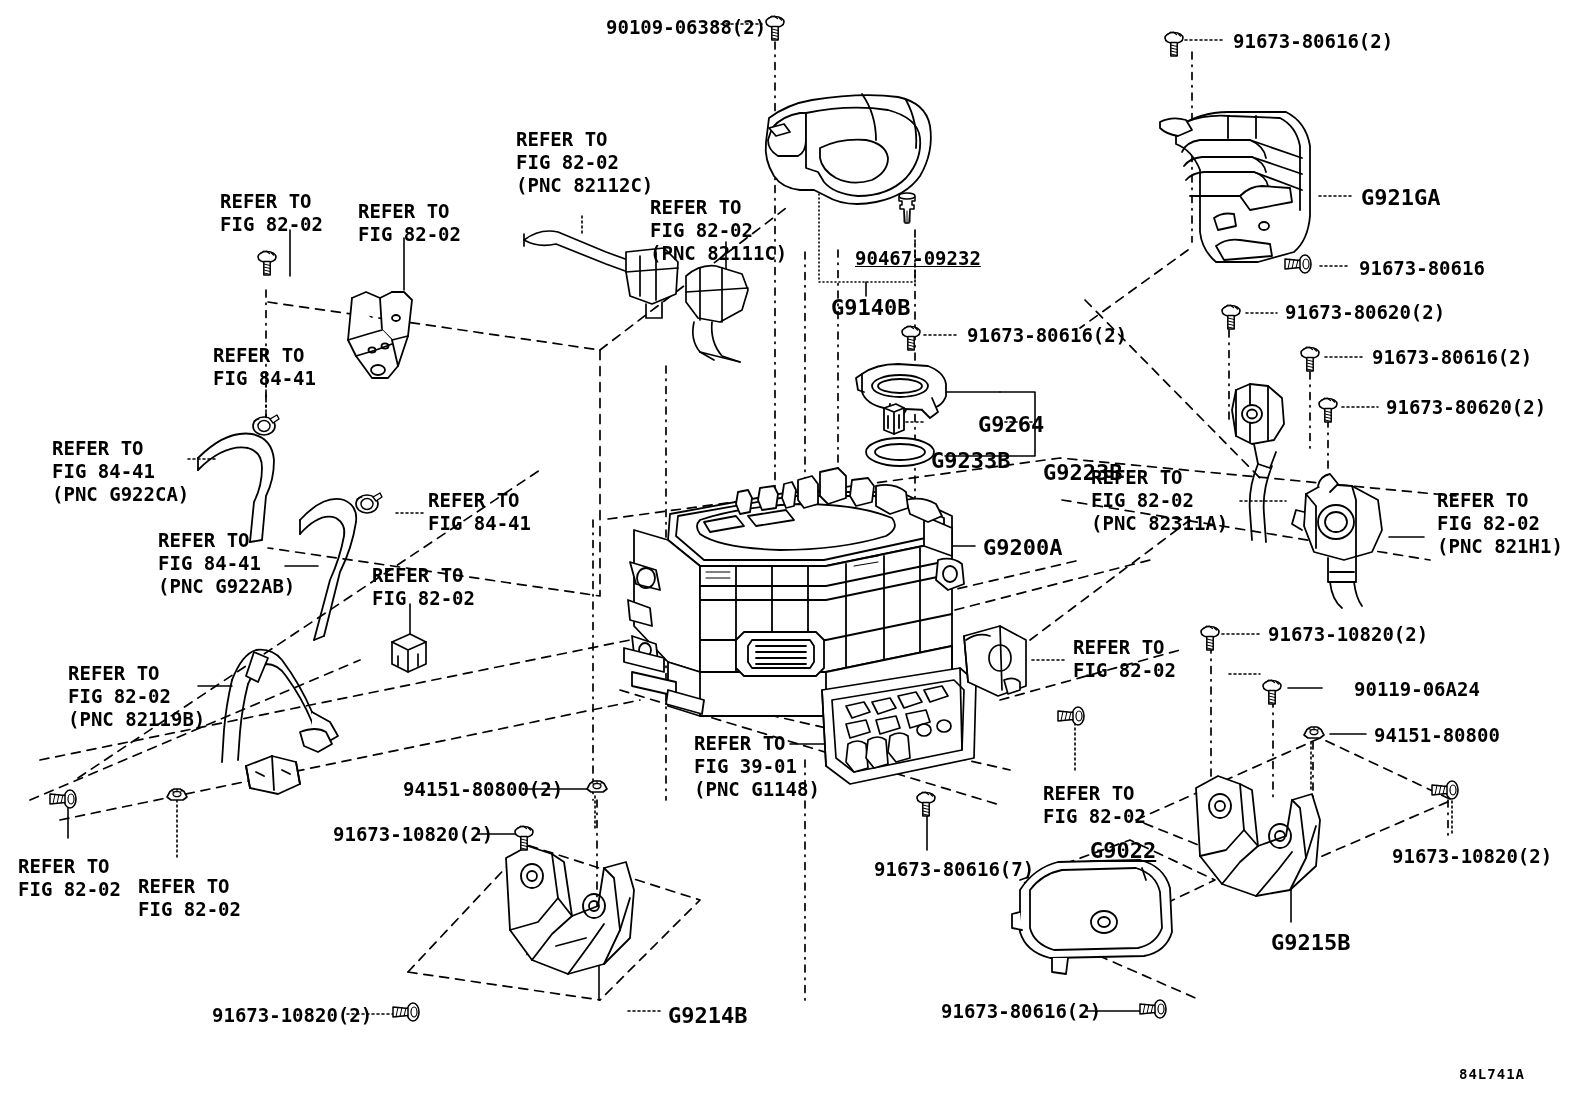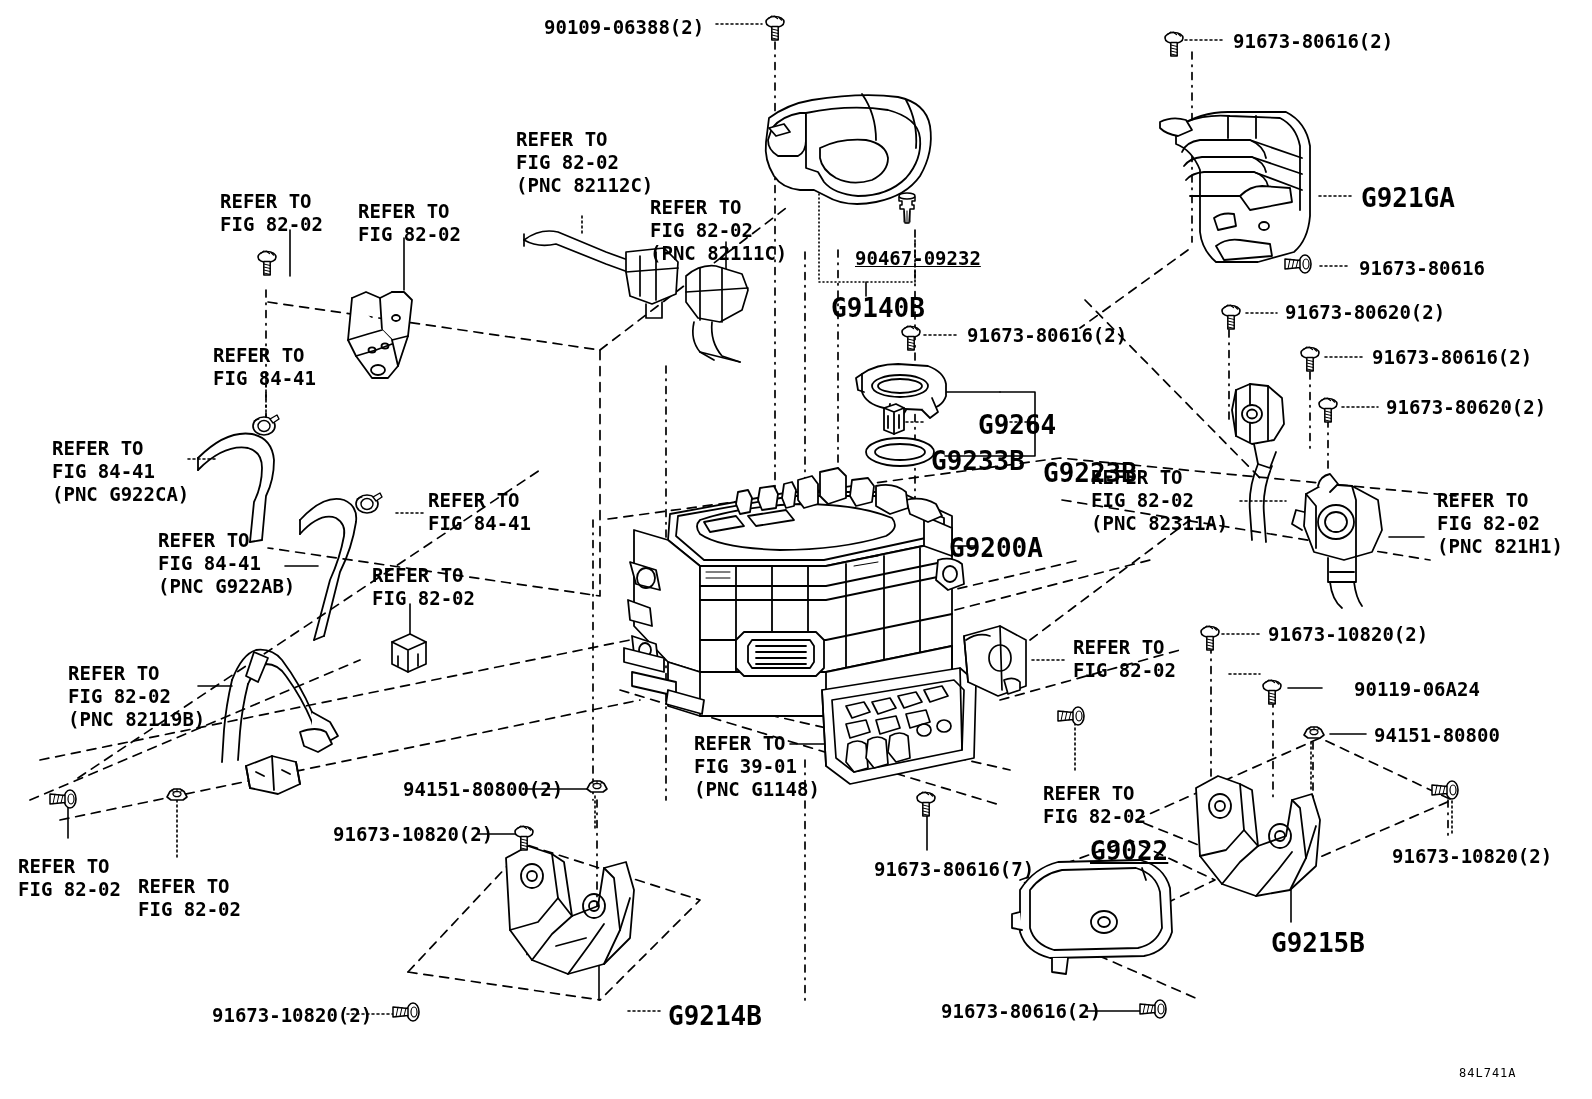--- a/index.html
+++ b/index.html
@@ -2,22 +2,22 @@
 <html><head>
 <meta charset="utf-8">
 <title>Toyota Parts Diagram 84L741A</title>
 <style>
   html,body{margin:0;padding:0;background:#ffffff;}
   body{font-family:"DejaVu Sans Mono","Liberation Mono",monospace;}
   #sheet{position:relative;width:1592px;height:1099px;background:#fff;overflow:hidden;}
   #art{position:absolute;left:0;top:0;width:1592px;height:1099px;}
   .lbl{position:absolute;color:#000;font-family:"DejaVu Sans Mono","Liberation Mono",monospace;
        font-size:19px;line-height:23px;letter-spacing:0px;white-space:pre;font-weight:600;}
-  .lbl.big{font-size:26px;line-height:26px;}
-  .figid{position:absolute;font-size:12px;font-weight:400;letter-spacing:1px;}
+  .lbl.big{font-size:22px;line-height:26px;}
+  .figid{position:absolute;font-size:14px;font-weight:700;letter-spacing:1px;}
 </style>
 </head>
 <body>
 
 <div id="sheet">
 
   <svg id="art" viewBox="0 0 1592 1099" xmlns="http://www.w3.org/2000/svg">
     <defs>
       <g id="boltA">
         <ellipse cx="0" cy="0" rx="9" ry="5.5" fill="#fff" stroke="#000" stroke-width="1.6"></ellipse>
@@ -456,21 +456,21 @@
       <use href="#nutA" x="597" y="787"></use>
       <use href="#boltA" x="524" y="832"></use>
       <use href="#boltSide" x="70" y="799"></use>
       <use href="#nutA" x="177" y="795"></use>
       <use href="#boltSide" x="413" y="1012"></use>
       <use href="#boltSide" x="1160" y="1009"></use>
     </g>
   </svg>
 
   <div id="labels">
-      <div class="lbl" style="left: 544px; top: 16px;">90109-06388(2)</div>
+      <div class="lbl" style="left: 606px; top: 16px;">90109-06388(2)</div>
       <div class="lbl" style="left: 1233px; top: 30px;">91673-80616(2)</div>
       <div class="lbl" style="left: 516px; top: 128px;">REFER TO
 FIG 82-02
 (PNC 82112C)</div>
       <div class="lbl" style="left: 650px; top: 196px;">REFER TO
 FIG 82-02
 (PNC 82111C)</div>
       <div class="lbl big" style="left: 1361px; top: 185px;">G921GA</div>
       <div class="lbl" style="left: 220px; top: 190px;">REFER TO
 FIG 82-02</div>
@@ -495,21 +495,21 @@
 FIG 82-02
 (PNC 82311A)</div>
       <div class="lbl" style="left: 428px; top: 489px;">REFER TO
 FIG 84-41</div>
       <div class="lbl" style="left: 1437px; top: 489px;">REFER TO
 FIG 82-02
 (PNC 821H1)</div>
       <div class="lbl" style="left: 158px; top: 529px;">REFER TO
 FIG 84-41
 (PNC G922AB)</div>
-      <div class="lbl big" style="left: 949px; top: 535px;">G9200A</div>
+      <div class="lbl big" style="left: 983px; top: 535px;">G9200A</div>
       <div class="lbl" style="left: 372px; top: 564px;">REFER TO
 FIG 82-02</div>
       <div class="lbl" style="left: 1268px; top: 623px;">91673-10820(2)</div>
       <div class="lbl" style="left: 1073px; top: 636px;">REFER TO
 FIG 82-02</div>
       <div class="lbl" style="left: 68px; top: 662px;">REFER TO
 FIG 82-02
 (PNC 82119B)</div>
       <div class="lbl" style="left: 1354px; top: 678px;">90119-06A24</div>
       <div class="lbl" style="left: 1374px; top: 724px;">94151-80800</div>

